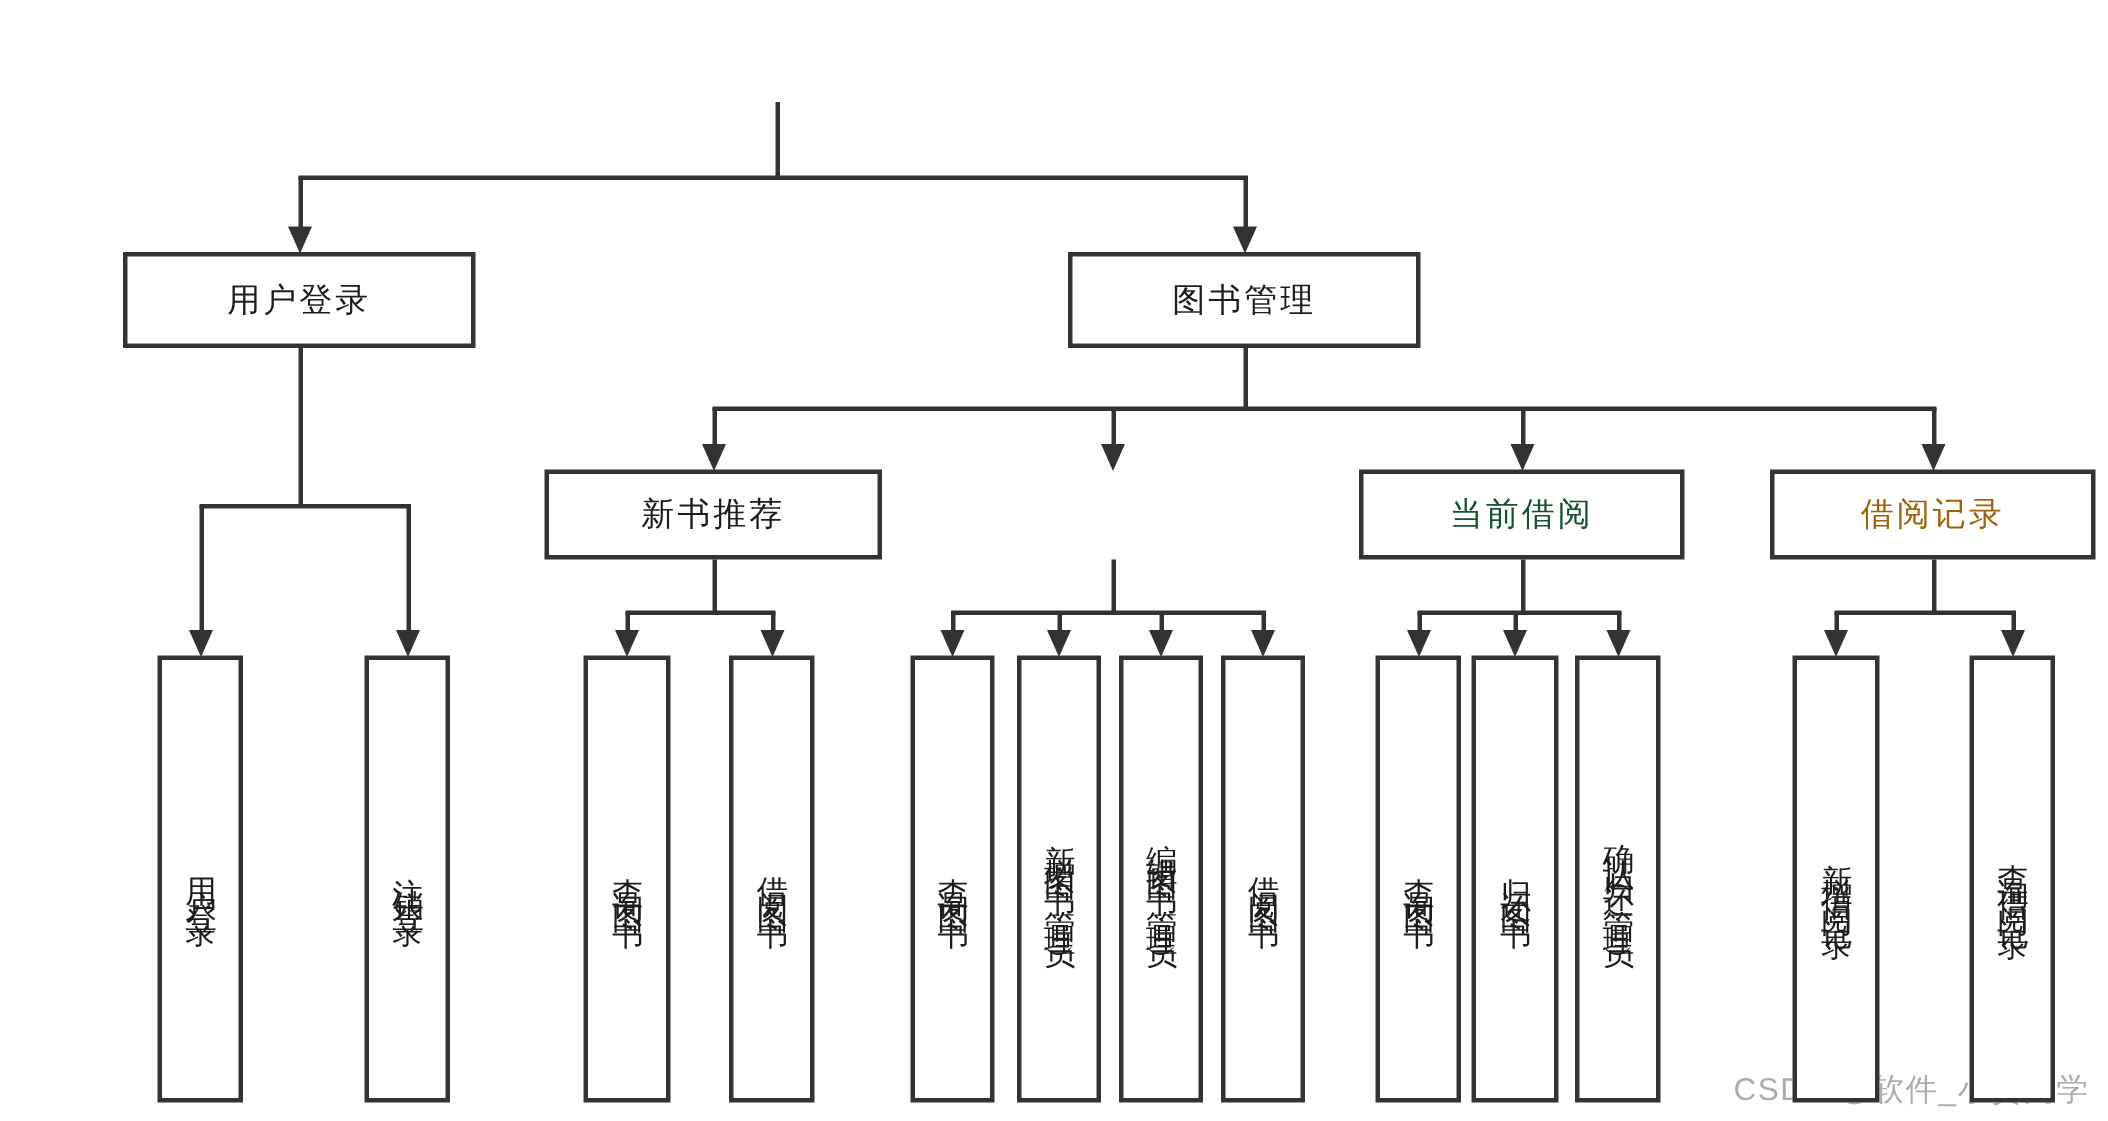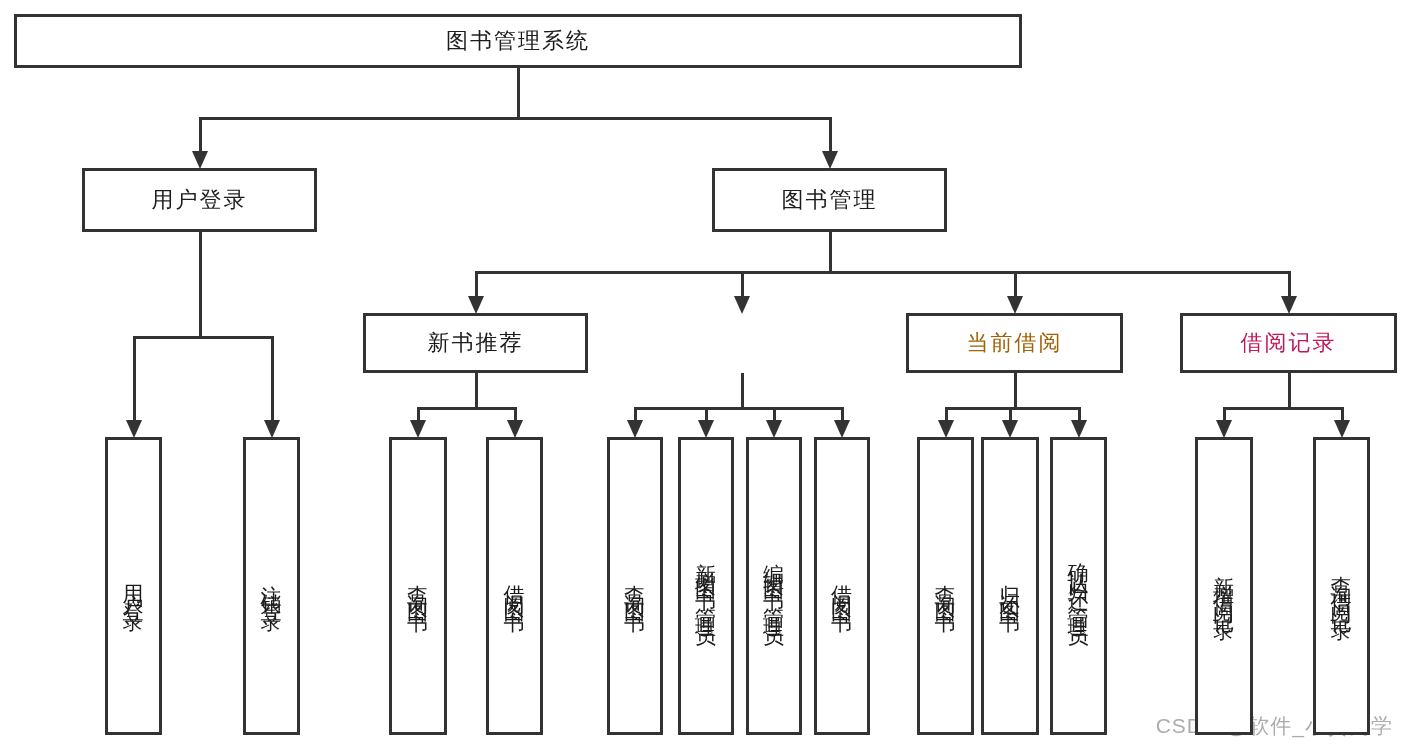--- a/index.html
+++ b/index.html
@@ -49,37 +49,34 @@
     letter-spacing: 1px;
     white-space: nowrap;
     opacity: 0.92;
   }
 </style>
 </head>
 <body>
 
 <div id="stage" style="background: rgb(255, 255, 255);">
   <div class="watermark" style="color: rgb(166, 166, 166);">CSDN @软件_小贺同学</div>
-<div class="box h" style="left: 14px; top: 14px; width: 1008px; height: 54px; border-color: rgb(51, 51, 51); background: rgb(255, 255, 255);">
-      <span class="label" style="color: rgb(28, 28, 28);">图书管理系统</span>
-    </div>
     <div class="box h" style="left: 82px; top: 168px; width: 235px; height: 64px; border-color: rgb(51, 51, 51); background: rgb(255, 255, 255);">
       <span class="label" style="color: rgb(28, 28, 28);">用户登录</span>
     </div>
     <div class="box h" style="left: 363px; top: 313px; width: 225px; height: 60px; border-color: rgb(51, 51, 51); background: rgb(255, 255, 255);">
       <span class="label" style="color: rgb(28, 28, 28);">新书推荐</span>
     </div>
     <div class="box h" style="left: 712px; top: 168px; width: 235px; height: 64px; border-color: rgb(51, 51, 51); background: rgb(255, 255, 255);">
       <span class="label" style="color: rgb(28, 28, 28);">图书管理</span>
     </div>
     <div class="box h" style="left: 906px; top: 313px; width: 217px; height: 60px; border-color: rgb(51, 51, 51); background: rgb(255, 255, 255);">
-      <span class="label" style="color: #a16207;">当前借阅</span>
+      <span class="label" style="color: #14532d;">当前借阅</span>
     </div>
     <div class="box h" style="left: 1180px; top: 313px; width: 217px; height: 60px; border-color: rgb(51, 51, 51); background: rgb(255, 255, 255);">
-      <span class="label" style="color: #be185d;">借阅记录</span>
+      <span class="label" style="color: #a16207;">借阅记录</span>
     </div>
     <div class="box v" style="left: 105px; top: 437px; width: 57px; height: 298px; border-color: rgb(51, 51, 51); background: rgb(255, 255, 255);">
       <span class="label" style="color: rgb(28, 28, 28);">用户登录</span>
     </div>
     <div class="box v" style="left: 243px; top: 437px; width: 57px; height: 298px; border-color: rgb(51, 51, 51); background: rgb(255, 255, 255);">
       <span class="label" style="color: rgb(28, 28, 28);">注销登录</span>
     </div>
     <div class="box v" style="left: 389px; top: 437px; width: 58px; height: 298px; border-color: rgb(51, 51, 51); background: rgb(255, 255, 255);">
       <span class="label" style="color: rgb(28, 28, 28);">查询图书</span>
     </div>

